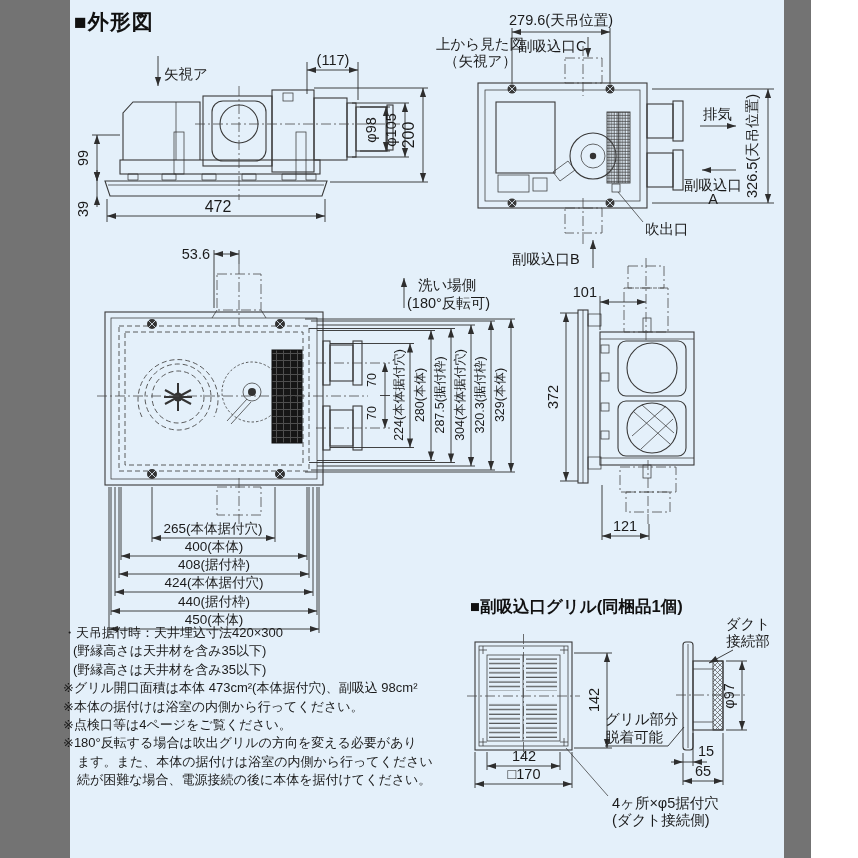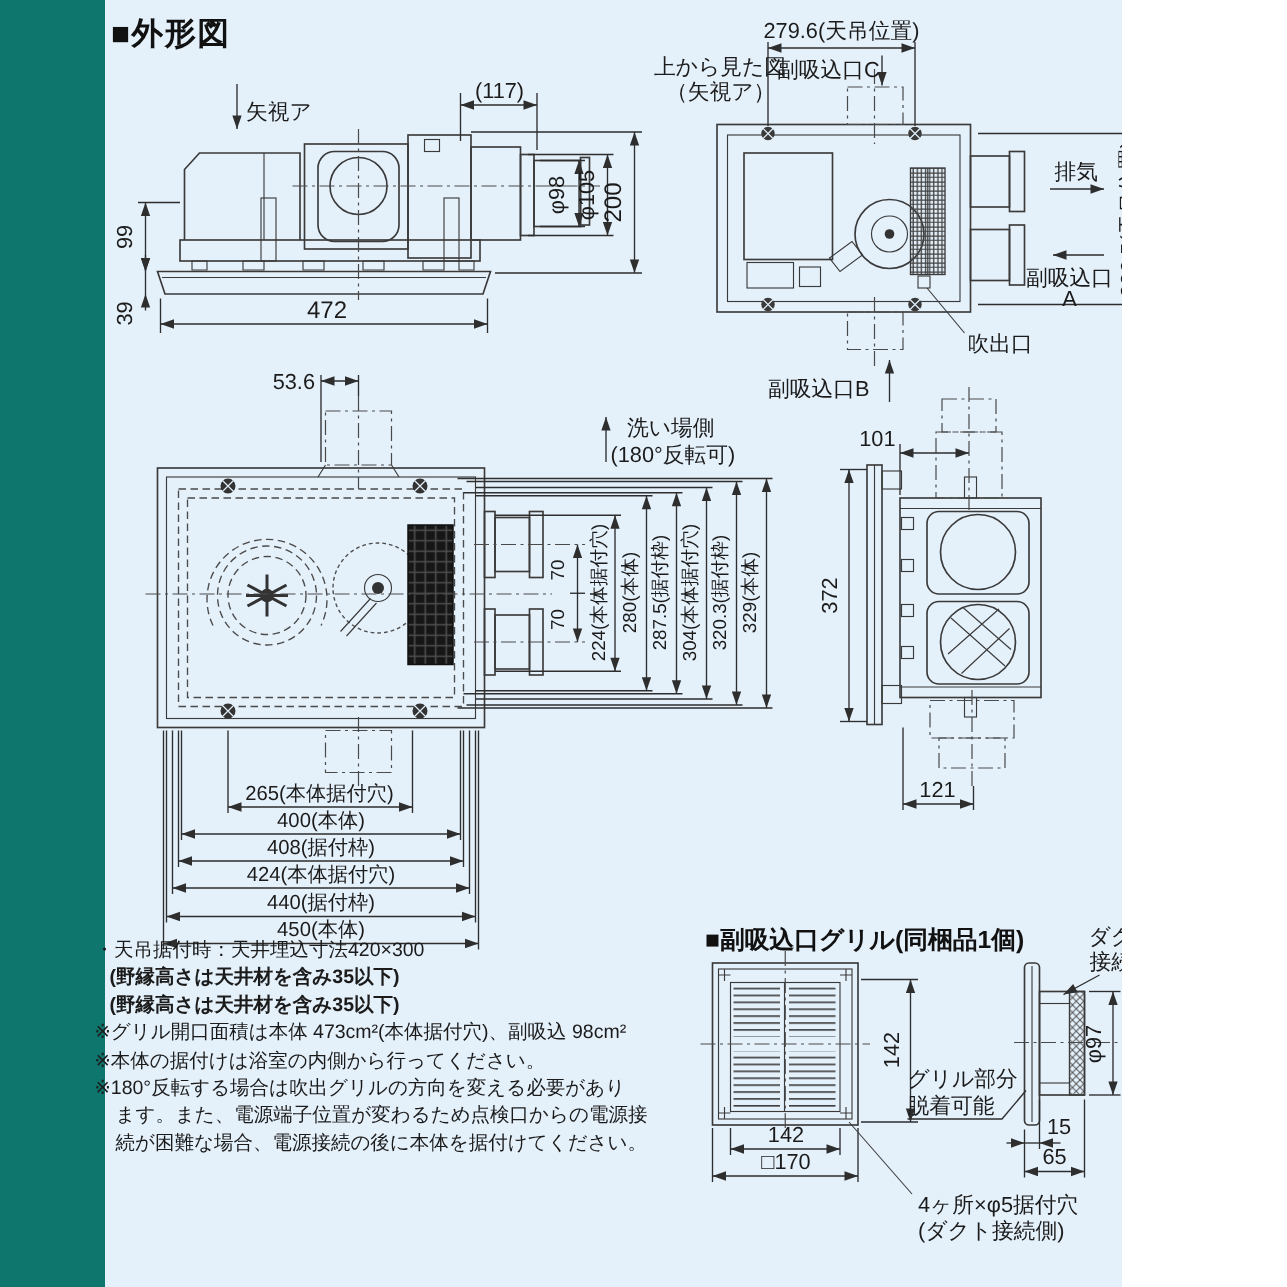--- a/index.html
+++ b/index.html
@@ -1,23 +1,23 @@
 <!DOCTYPE html>
 <html><head>
 <meta charset="utf-8">
 <style>
   html,body{margin:0;padding:0;background:#ffffff;}
-  #page{position:relative;width:748px;height:858px;background:#0f766e;overflow:hidden;
+  #page{position:relative;width:811px;height:858px;background:#737373;overflow:hidden;
         font-family:"Liberation Sans","DejaVu Sans",sans-serif;}
   #bluebg{position:absolute;left:70px;top:0;width:714px;height:858px;background:#e4f0fa;}
   #dwg{position:absolute;left:0;top:0;z-index:2;}
   #page-title{position:absolute;left:74px;top:8px;z-index:3;font-size:21px;font-weight:bold;color:#111;letter-spacing:1px;}
-  #grill-title{position:absolute;left:470px;top:616px;z-index:3;font-size:16.5px;font-weight:bold;color:#111;}
+  #grill-title{position:absolute;left:470px;top:596px;z-index:3;font-size:16.5px;font-weight:bold;color:#111;}
   #notes{position:absolute;left:63px;top:624px;z-index:3;font-size:13px;color:#1b1b1b;line-height:18.4px;white-space:nowrap;}
-  #notes .ind1{padding-left:10px;font-weight:bold;}
+  #notes .ind1{padding-left:10px;}
   #notes .ind2{padding-left:14px;}
   svg .ln{stroke:#3a3a3a;stroke-width:1.1;fill:none;}
   svg .ln2{stroke:#3a3a3a;stroke-width:0.75;fill:none;}
   svg .dim{stroke:#2e2e2e;stroke-width:0.9;fill:none;}
   svg .cl{stroke:#4a4a4a;stroke-width:0.8;fill:none;stroke-dasharray:10 3 2 3;}
   svg .dash{stroke:#4a4a4a;stroke-width:0.9;fill:none;stroke-dasharray:5 3;}
   svg .dash2{stroke:#4a4a4a;stroke-width:0.9;fill:none;stroke-dasharray:2.5 2;}
   svg text{fill:#1b1b1b;font-family:"Liberation Sans","DejaVu Sans",sans-serif;}
   svg .t12{font-size:12.5px;}
   svg .t13{font-size:13.5px;}
@@ -347,17 +347,18 @@
       </g>
     </g>
   </svg>
 
   <div id="notes">
     <div>・天吊据付時：天井埋込寸法420×300</div>
     <div class="ind1">(野縁高さは天井材を含み35以下)</div>
     <div class="ind1">(野縁高さは天井材を含み35以下)</div>
     <div>※グリル開口面積は本体 473cm²(本体据付穴)、副吸込 98cm²</div>
     <div>※本体の据付けは浴室の内側から行ってください。</div>
+    <div>※点検口等は4ページをご覧ください。</div>
     <div>※180°反転する場合は吹出グリルの方向を変える必要があり</div>
-    <div class="ind2">ます。また、電源端子位置が変わるため点検口からの電源接</div>
+    <div class="ind2">ます。また、本体の据付けは浴室の内側から行ってください</div>
     <div class="ind2">続が困難な場合、電源接続の後に本体を据付けてください。</div>
   </div>
 </div>
 
 </body></html>

